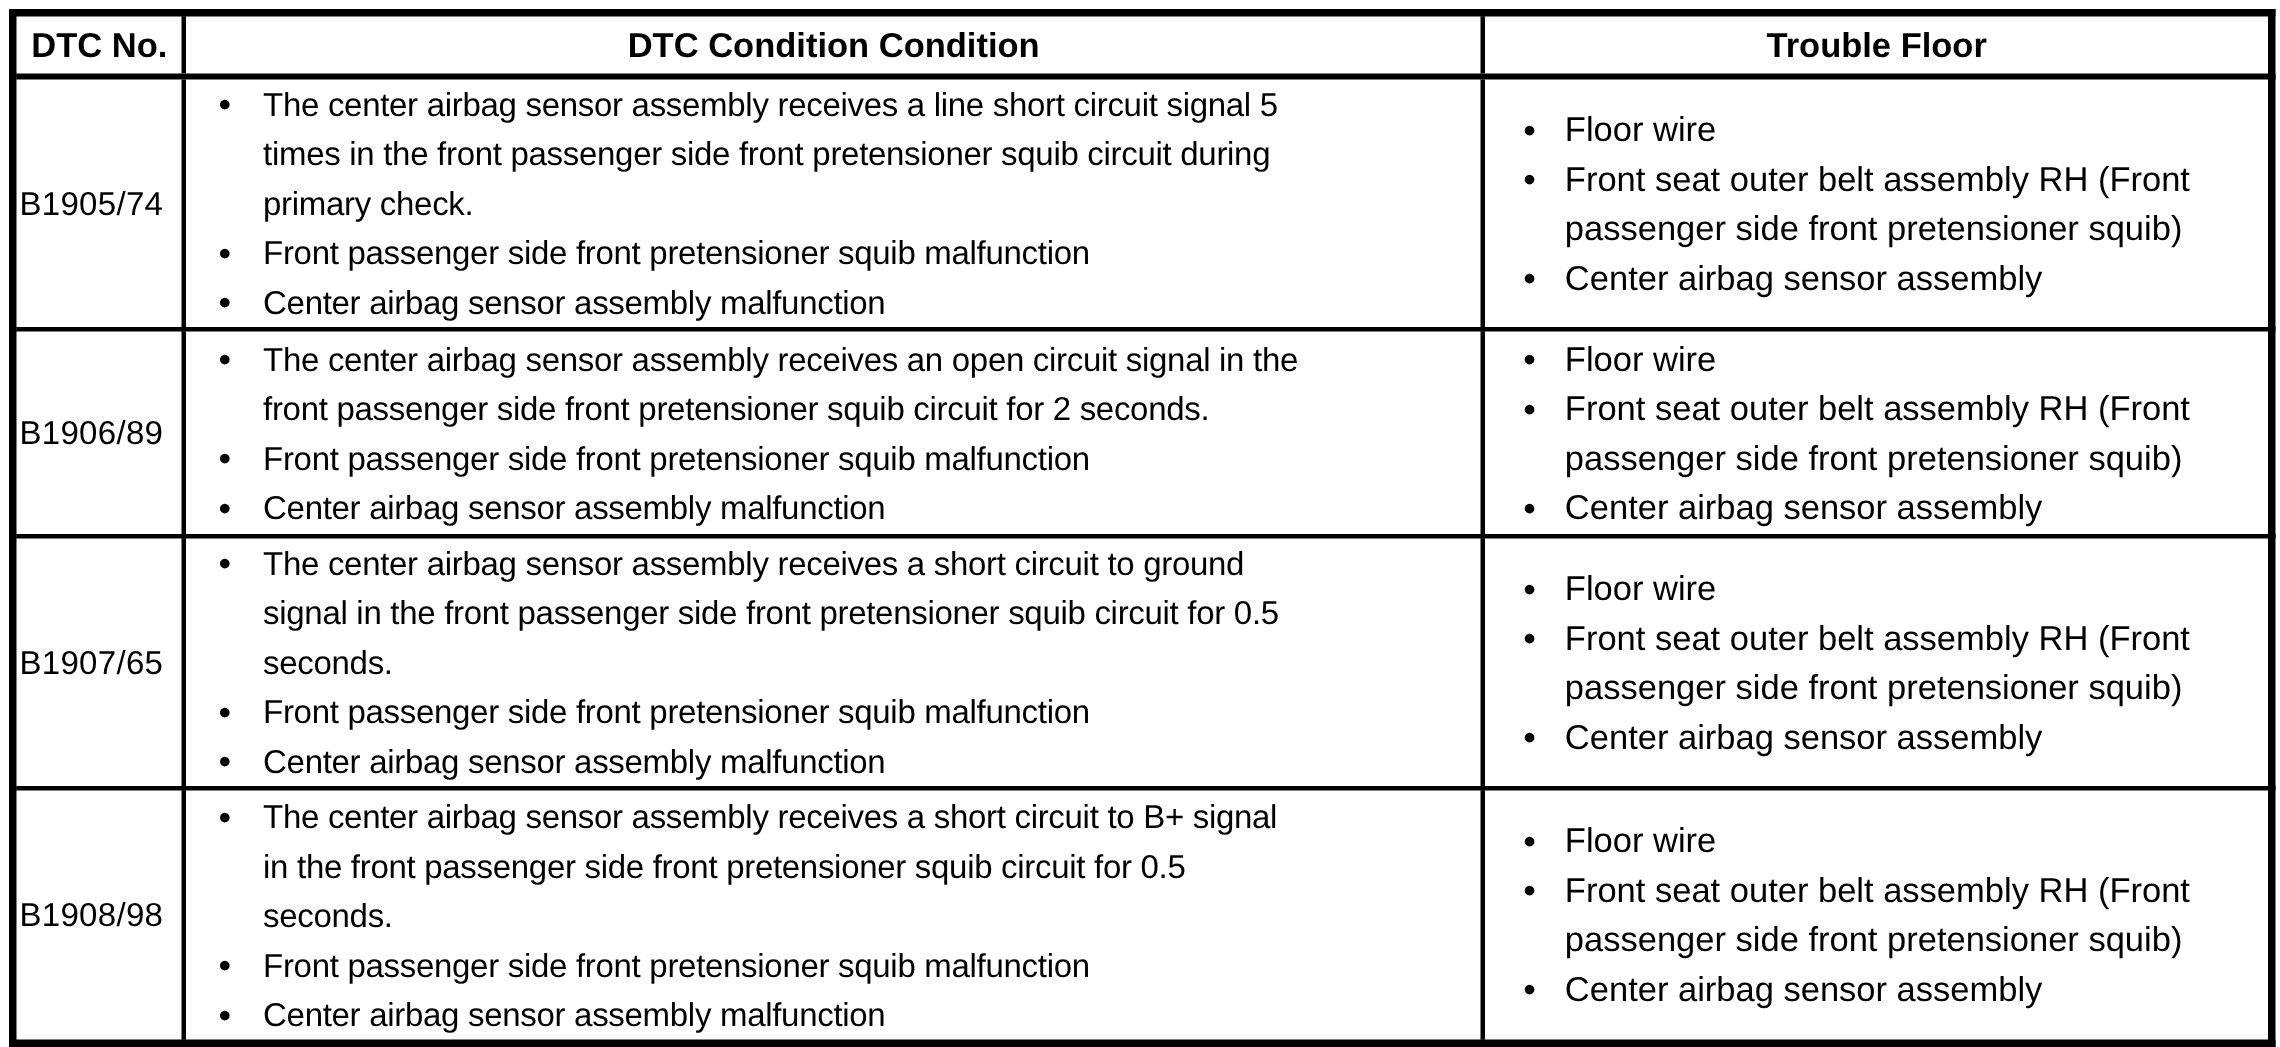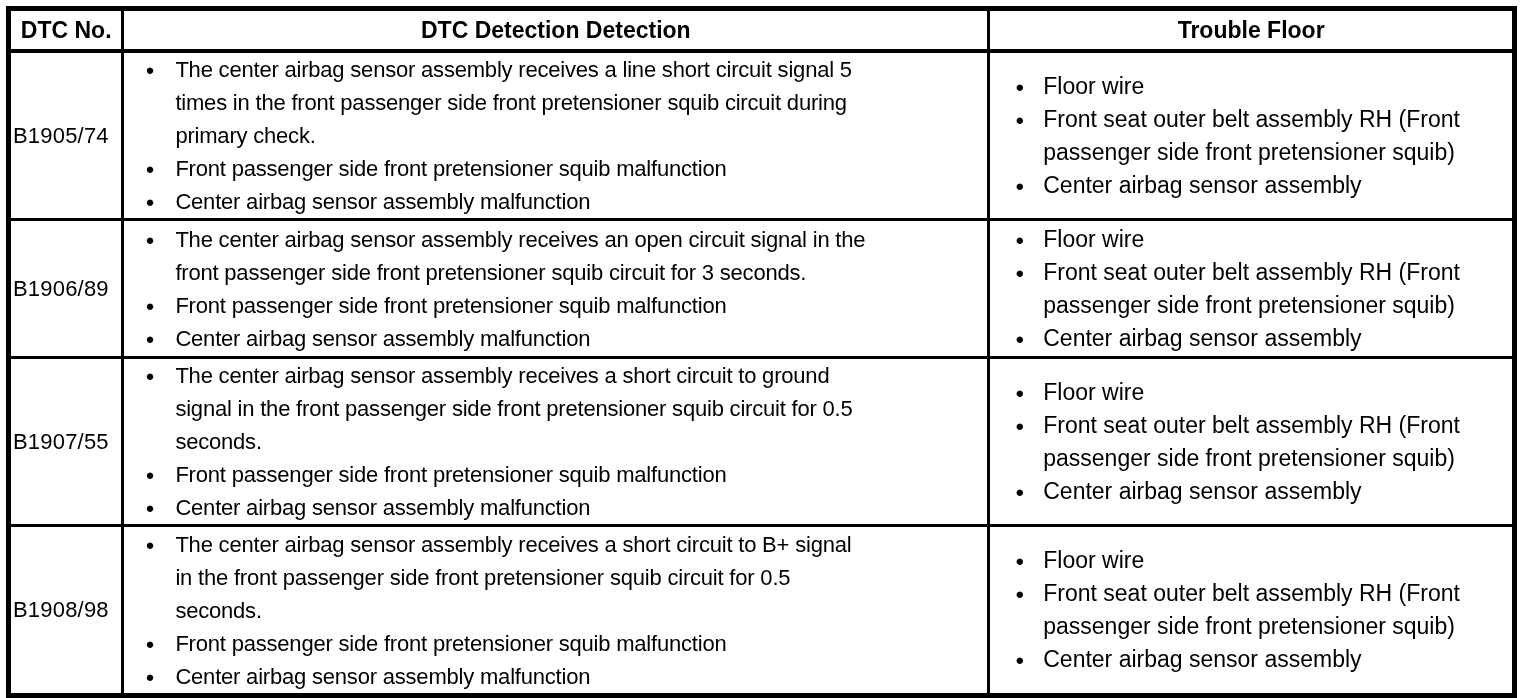--- a/index.html
+++ b/index.html
@@ -89,21 +89,21 @@
 <div class="page">
   <table class="dtc-table">
     <colgroup>
       <col style="width:114px">
       <col style="width:863px">
       <col style="width:524px">
     </colgroup>
     <thead>
       <tr>
         <th>DTC No.</th>
-        <th>DTC Detection Detection</th>
+        <th>DTC Condition Condition</th>
         <th>Trouble Floor</th>
       </tr>
     </thead>
     <tbody>
         <tr>
           <td class="dtc-cell"><span>B1905/74</span></td>
           <td class="cond-cell">
             <ul class="bullet-list cond-list">
               <li><span class="bullet">●</span><span class="li-text">The center airbag sensor assembly receives a line short circuit signal 5
 times in the front passenger side front pretensioner squib circuit during
@@ -119,36 +119,36 @@
 passenger side front pretensioner squib)</span></li>
               <li><span class="bullet">●</span><span class="li-text">Center airbag sensor assembly</span></li>
             </ul>
           </td>
         </tr>
         <tr>
           <td class="dtc-cell"><span>B1906/89</span></td>
           <td class="cond-cell">
             <ul class="bullet-list cond-list">
               <li><span class="bullet">●</span><span class="li-text">The center airbag sensor assembly receives an open circuit signal in the
-front passenger side front pretensioner squib circuit for 3 seconds.</span></li>
+front passenger side front pretensioner squib circuit for 2 seconds.</span></li>
               <li><span class="bullet">●</span><span class="li-text">Front passenger side front pretensioner squib malfunction</span></li>
               <li><span class="bullet">●</span><span class="li-text">Center airbag sensor assembly malfunction</span></li>
             </ul>
           </td>
           <td class="trouble-cell">
             <ul class="bullet-list trouble-list">
               <li><span class="bullet">●</span><span class="li-text">Floor wire</span></li>
               <li><span class="bullet">●</span><span class="li-text">Front seat outer belt assembly RH (Front
 passenger side front pretensioner squib)</span></li>
               <li><span class="bullet">●</span><span class="li-text">Center airbag sensor assembly</span></li>
             </ul>
           </td>
         </tr>
         <tr>
-          <td class="dtc-cell"><span>B1907/55</span></td>
+          <td class="dtc-cell"><span>B1907/65</span></td>
           <td class="cond-cell">
             <ul class="bullet-list cond-list">
               <li><span class="bullet">●</span><span class="li-text">The center airbag sensor assembly receives a short circuit to ground
 signal in the front passenger side front pretensioner squib circuit for 0.5
 seconds.</span></li>
               <li><span class="bullet">●</span><span class="li-text">Front passenger side front pretensioner squib malfunction</span></li>
               <li><span class="bullet">●</span><span class="li-text">Center airbag sensor assembly malfunction</span></li>
             </ul>
           </td>
           <td class="trouble-cell">

